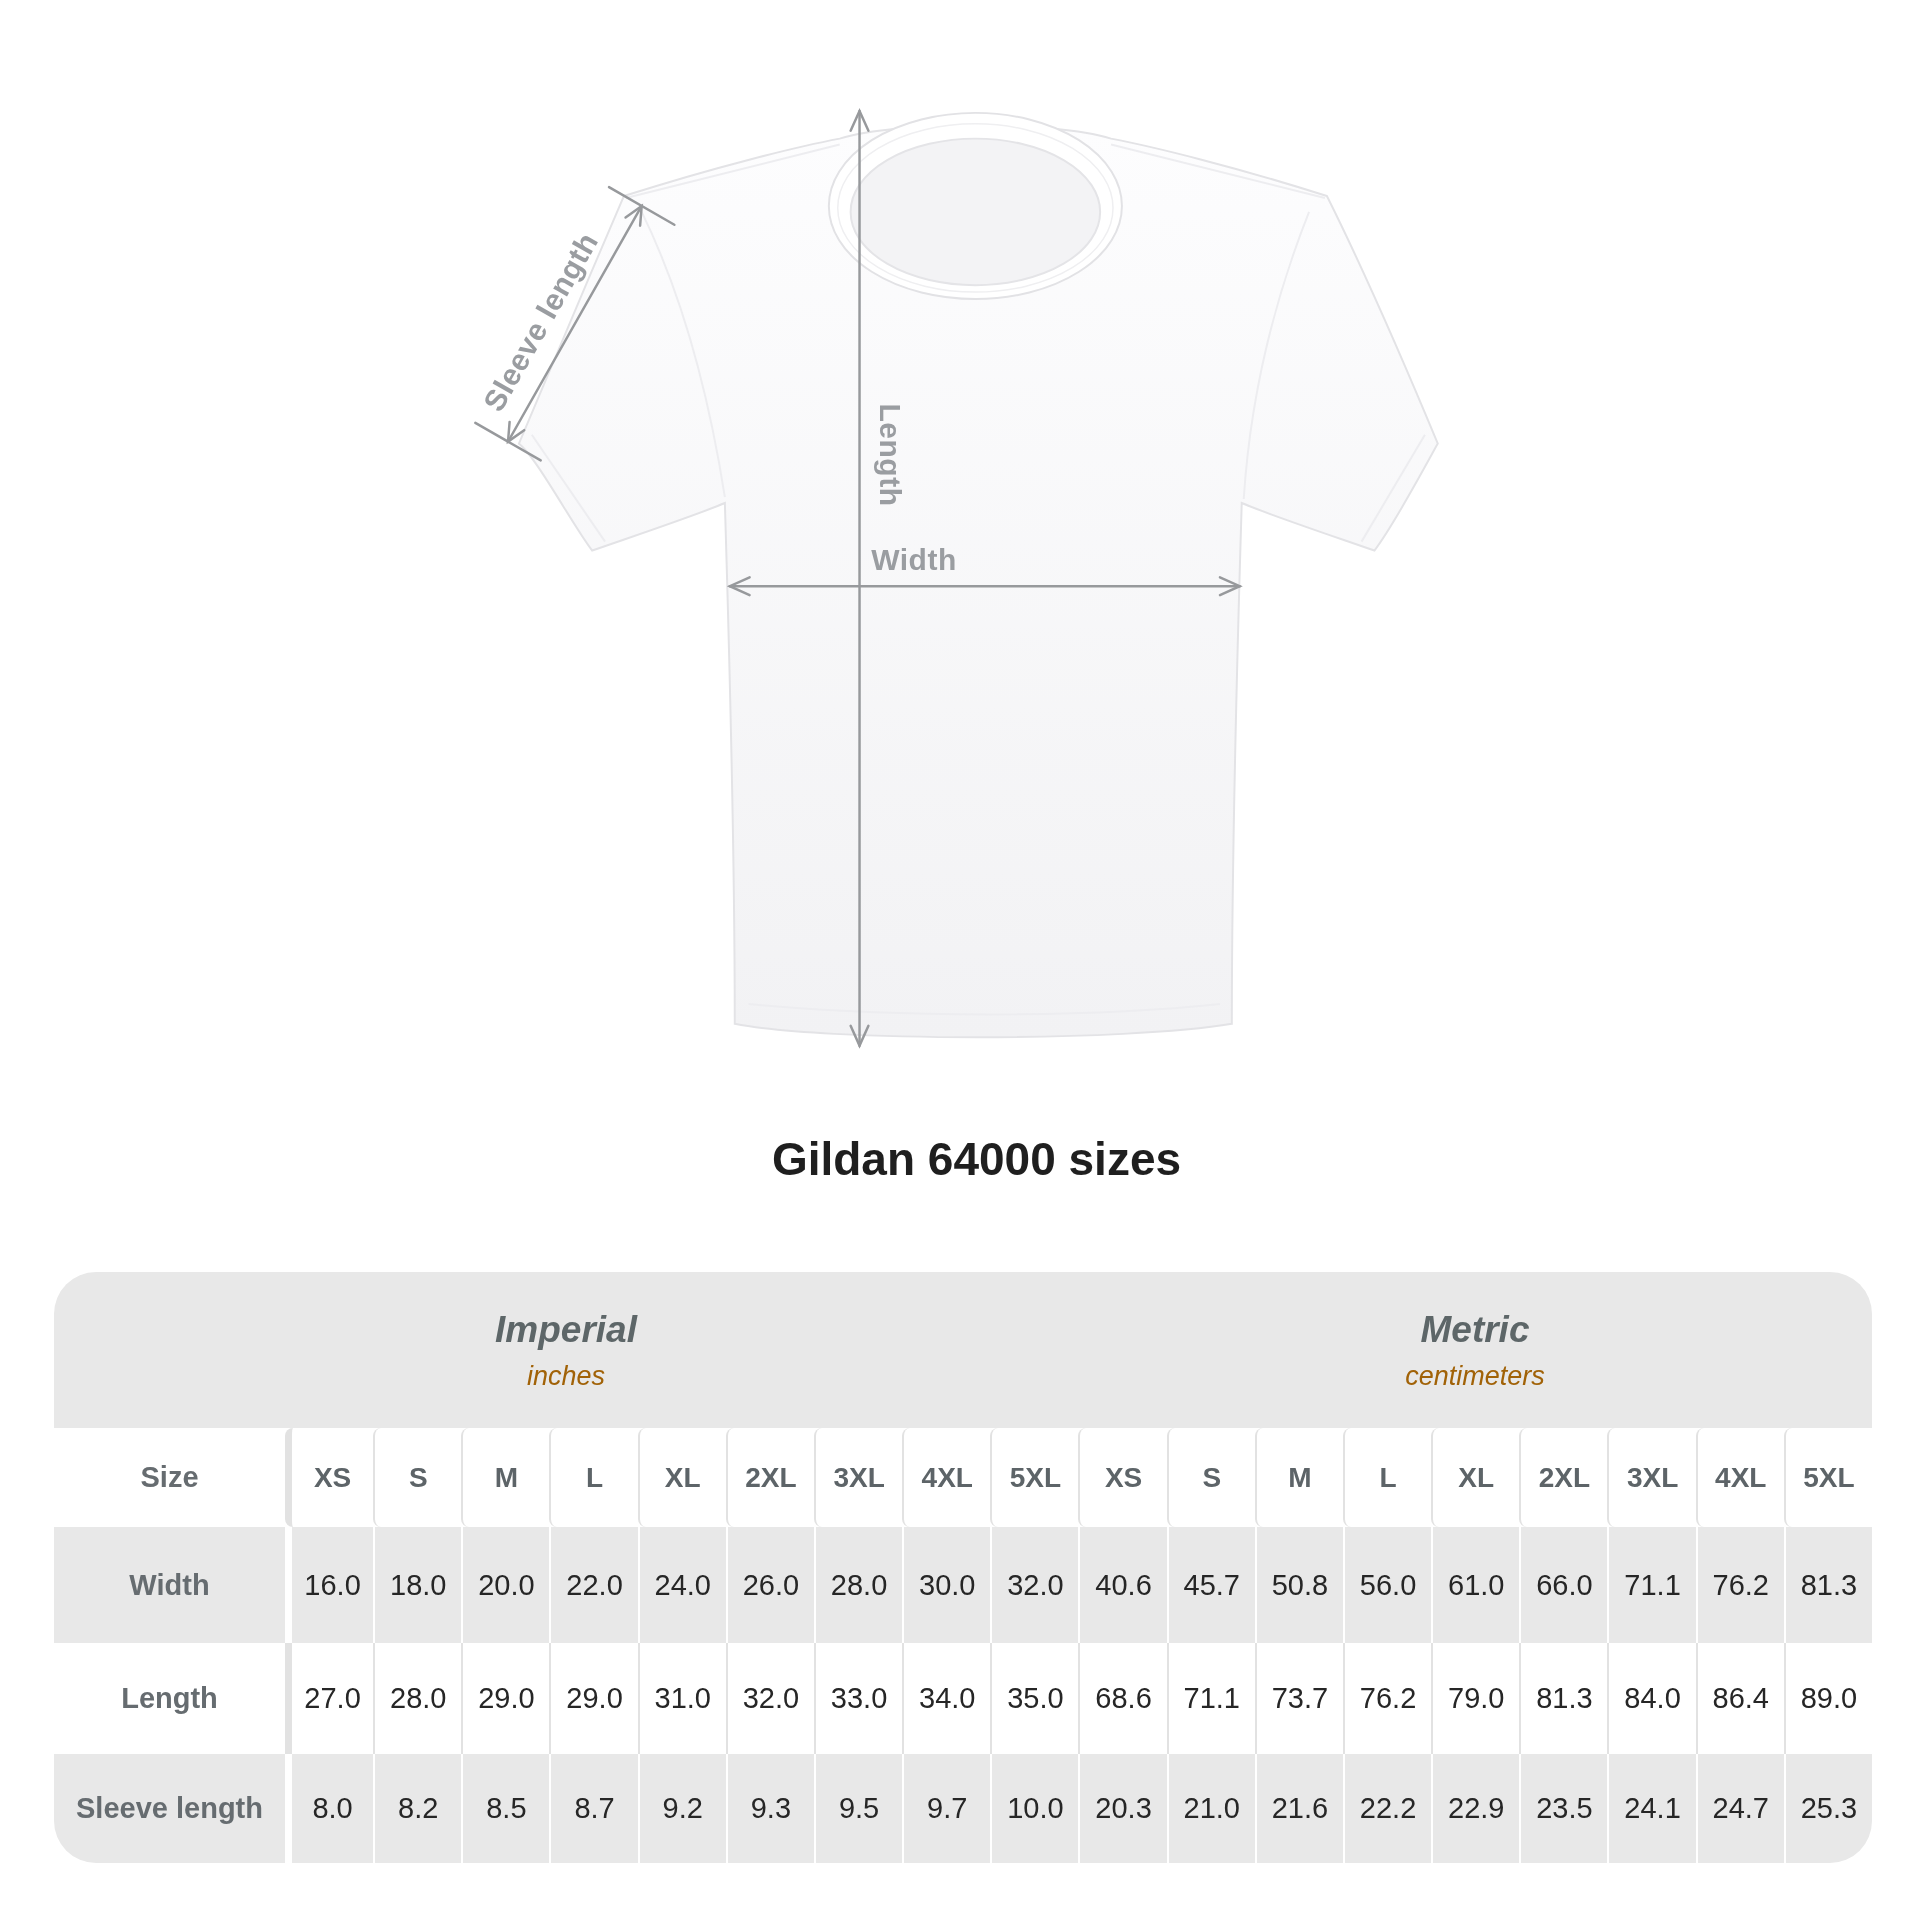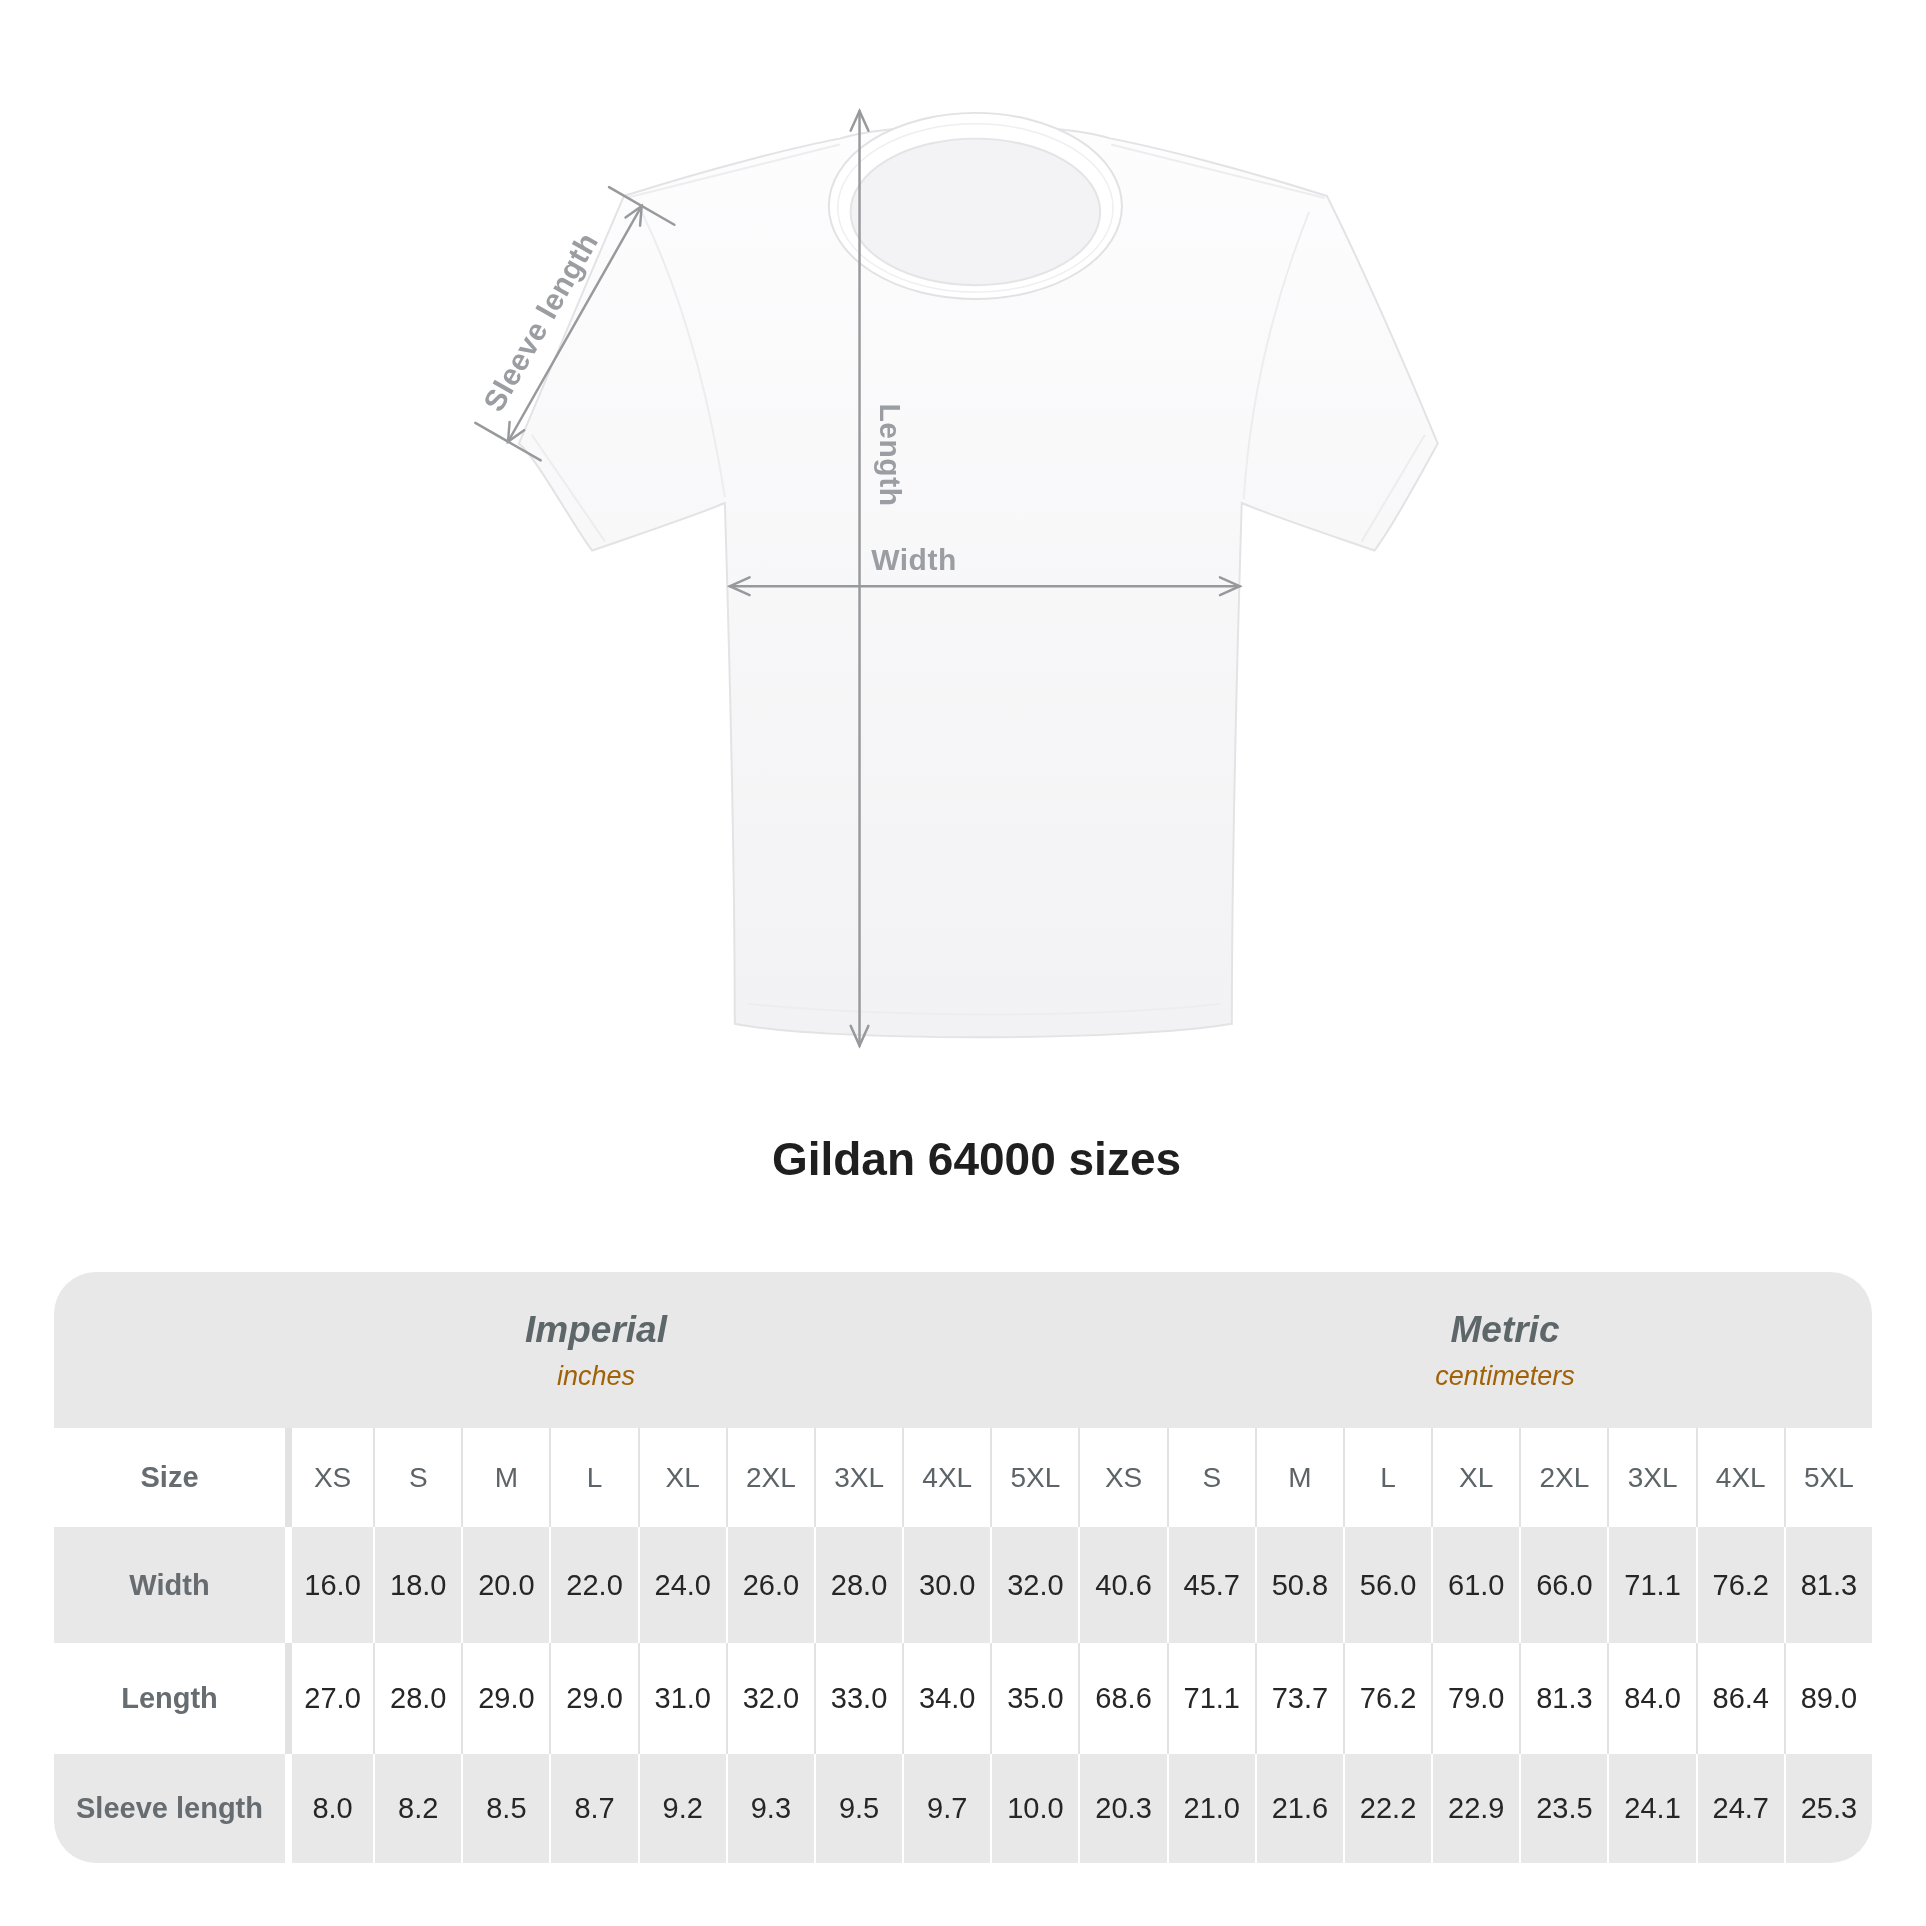--- a/index.html
+++ b/index.html
@@ -18,37 +18,37 @@
   
   .title{position:absolute;top:1132px;left:13px;width:100%;text-align:center;
          font-size:46px;font-weight:bold;color:var(--heading-text,#1f1f1f);}
   .note{position:absolute;top:1188px;left:0;width:100%;text-align:center;
         font-style:italic;font-size:27px;color:var(--note-text,#55585a);}
 
   
   .size-table{position:absolute;left:54px;top:1272px;width:1818px;
               border-radius:42px;overflow:hidden;background:#fff;}
   .unit-band{display:grid;grid-template-columns:1024px 794px;height:156px;
-             background:var(--table-band-gray,#e8e8e8);padding-left:30px;}
+             background:var(--table-band-gray,#e8e8e8);}
   .unit{display:flex;flex-direction:column;align-items:center;justify-content:center;gap:10px;}
   .unit .uname{font-size:37px;font-weight:bold;font-style:italic;color:#5d6668;}
   .unit .usub{font-size:27px;font-style:italic;color:#a16207;}
 
   .trow{display:grid;grid-template-columns:231px repeat(18,1fr);}
   .r-white{background:#fff;--sep:var(--separator-on-white,#e2e2e2);}
   .r-gray{background:var(--row-alt-gray,#e8e8e8);--sep:var(--separator-on-gray,#fff);}
   .r-size{height:99px;}
   .r-width{height:116px;}
   .r-length{height:111px;}
   .r-sleeve{height:109px;}
   .c{display:flex;align-items:center;justify-content:center;}
   .trow .c + .c{border-left:2px solid var(--sep);}
   .trow .c:nth-child(2){border-left-width:7px;}
   .c.lab{font-weight:bold;font-size:29px;color:var(--label-text,#666c70);}
-  .c.head{font-weight:normal;font-size:28px;color:#5d6468;}
+  .c.head{font-weight:bold;font-size:28px;color:#5d6468;border-radius:8px;}
   .c.num{font-size:29px;color:var(--number-text,#262626);}
 </style>
 </head>
 <body>
 
 <div class="stage">
 
   <svg class="shirt-svg" width="1927" height="1109" viewBox="0 0 1946 1120">
     <defs>
       <linearGradient id="gBody" x1="0" y1="0" x2="0" y2="1">

